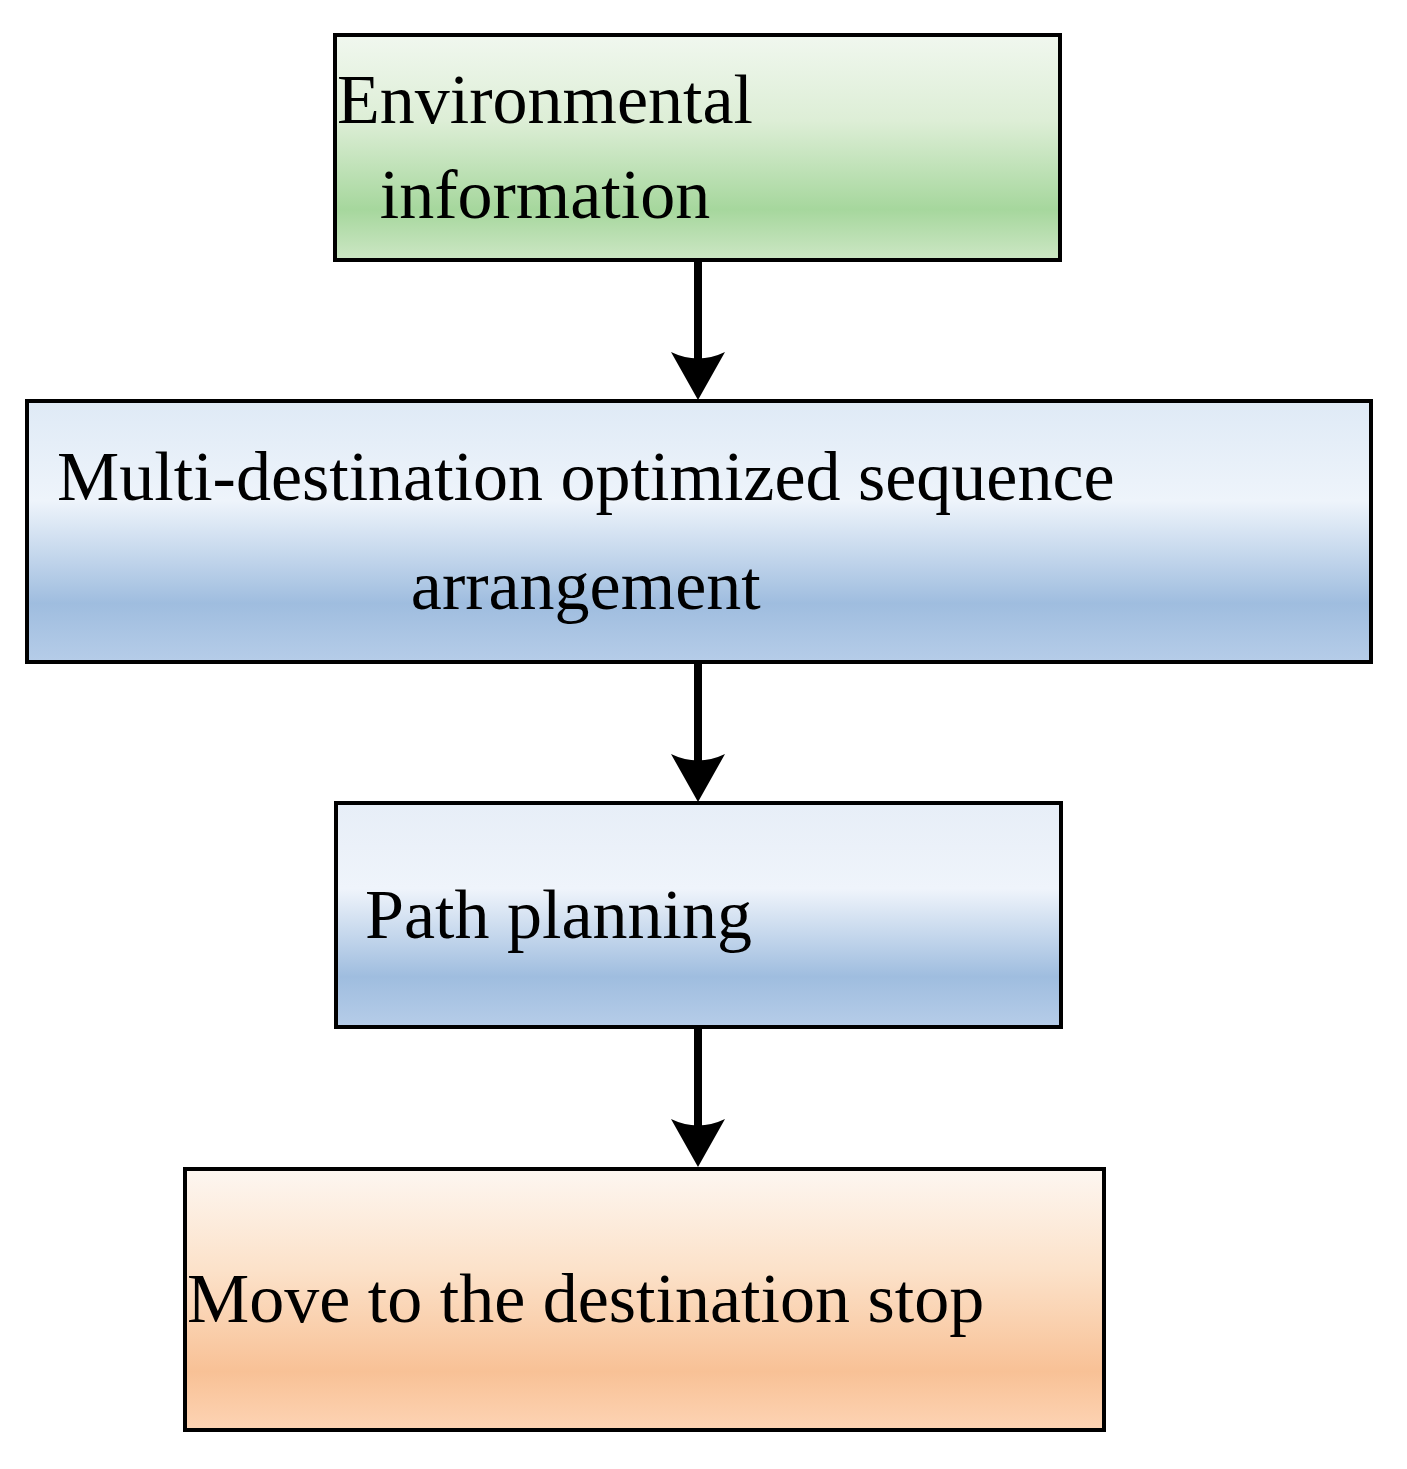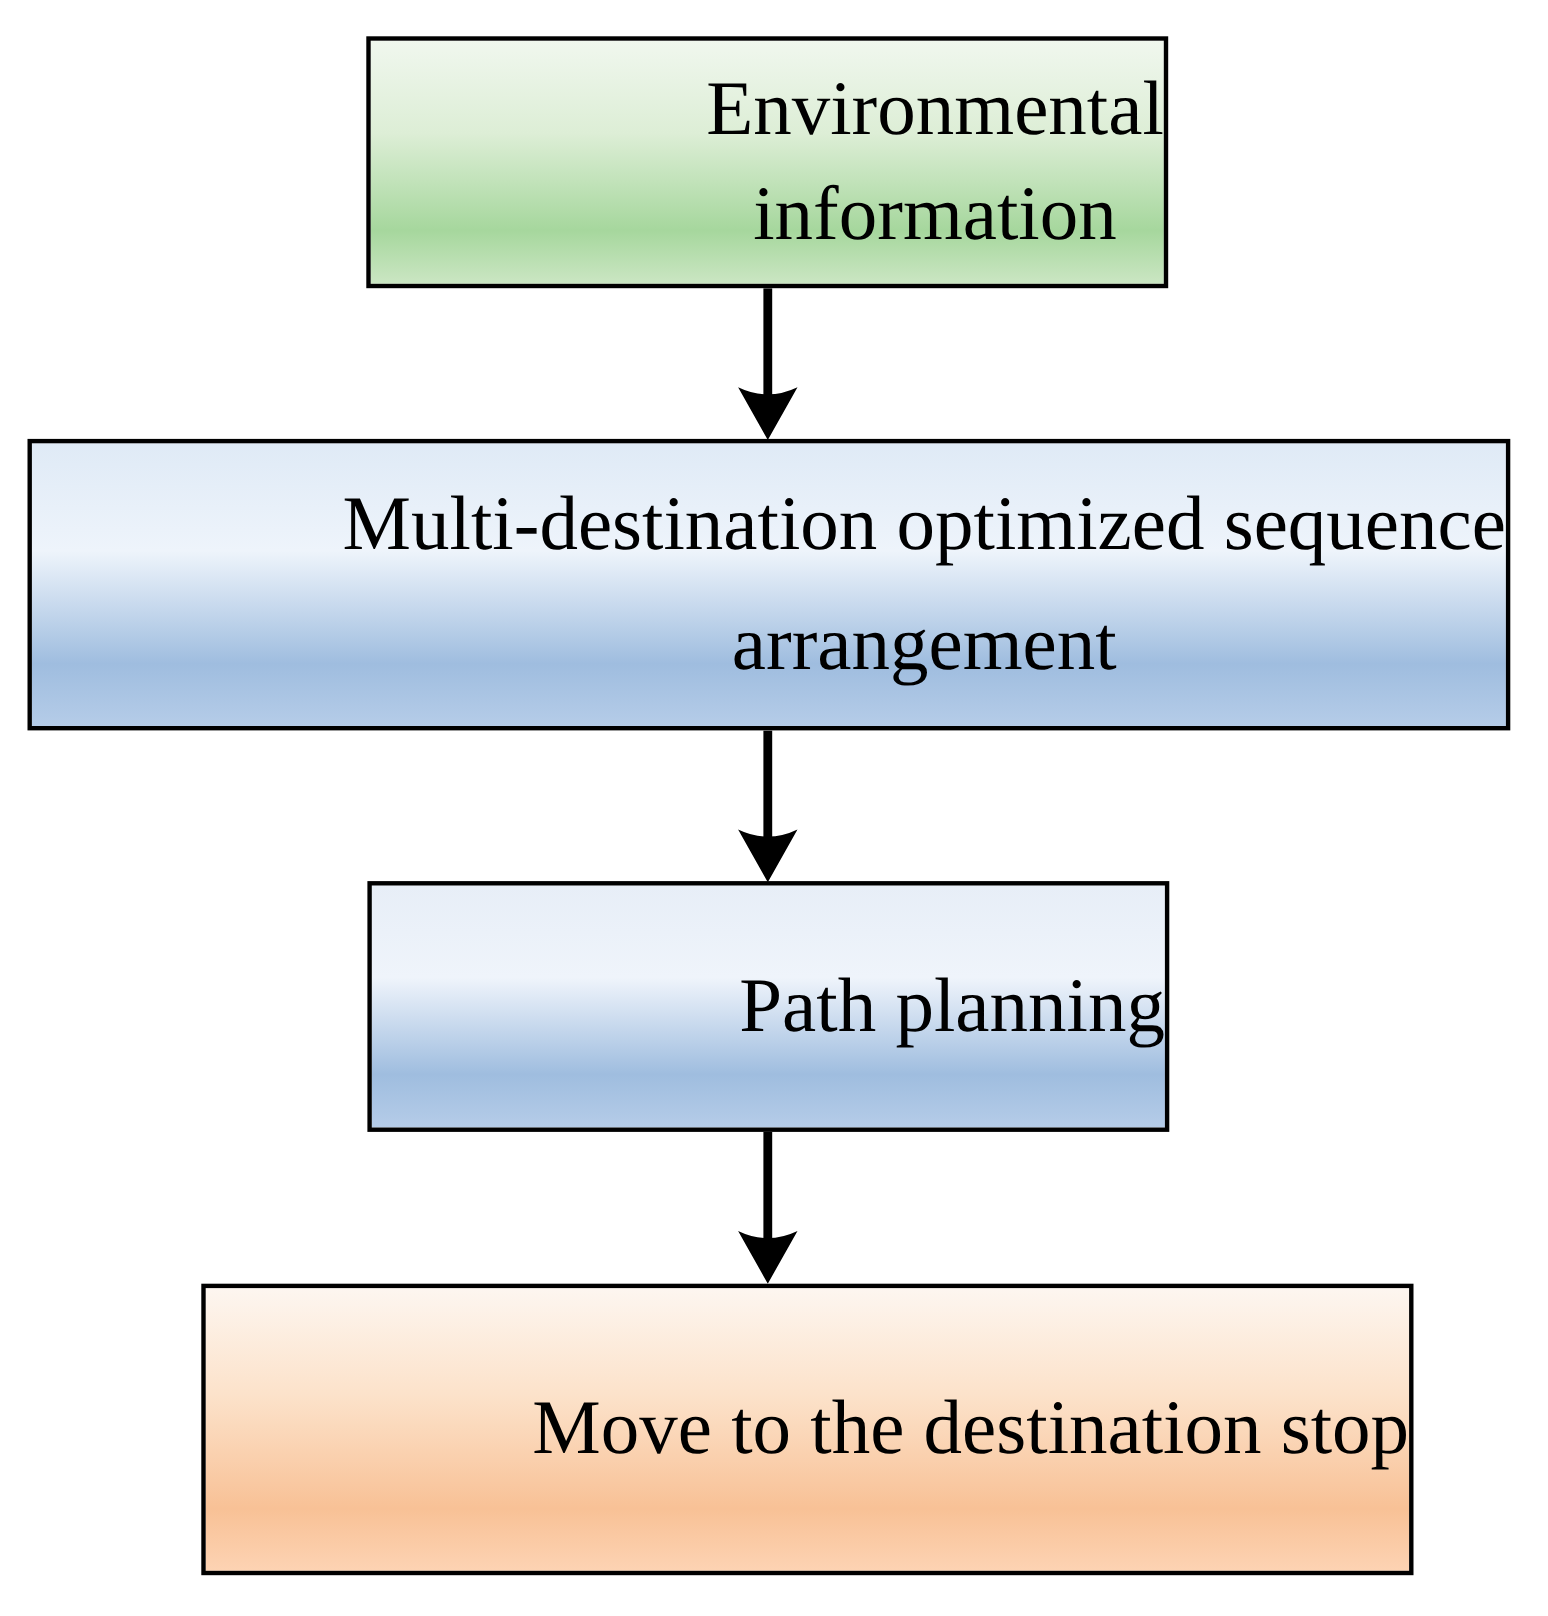--- a/index.html
+++ b/index.html
@@ -13,21 +13,21 @@
     height: 1469px;
     background: #ffffff;
     font-family: "Liberation Serif", "DejaVu Serif", serif;
   }
   .node {
     position: absolute;
     box-sizing: border-box;
     border: 4px solid #000000;
     display: flex;
     align-items: center;
-    justify-content: flex-end;
+    justify-content: flex-start;
     text-align: center;
     color: #000000;
     font-size: 70px;
     line-height: 1.35;
     white-space: pre-line;
   }
   .node-environmental {
     left: 333px; top: 33px;
     width: 729px; height: 229px;
   }
@@ -35,21 +35,21 @@
     left: 25px; top: 399px;
     width: 1348px; height: 265px;
     line-height: 1.55;
   }
   .node-path {
     left: 334px; top: 801px;
     width: 729px; height: 228px; padding-left: 27px;
   }
   .node-move {
     left: 183px; top: 1167px;
-    width: 1102px; height: 265px;
+    width: 923px; height: 265px;
   }
   .arrow {
     position: absolute;
     width: 56px;
     height: 138px;
     left: 670px;
   }
   .arrow-1 { top: 262px; }
   .arrow-2 { top: 664px; }
   .arrow-3 { top: 1029px; }
@@ -65,21 +65,21 @@
 information</span>
   </div>
 
   <div class="arrow arrow-1">
     <svg viewBox="0 0 56 138" xmlns="http://www.w3.org/2000/svg">
       <rect x="24" y="0" width="8" height="98" fill="#000000"></rect>
       <path d="M1,90 Q28,103 55,90 L28,138 Z" fill="#000000"></path>
     </svg>
   </div>
 
-  <div class="node node-sequence" style="background: linear-gradient(rgb(223, 234, 246) 0%, rgb(238, 244, 251) 38%, rgb(159, 189, 223) 78%, rgb(181, 204, 232) 100%); border-color: rgb(0, 0, 0); color: rgb(0, 0, 0);">
+  <div class="node node-sequence" style="background: linear-gradient(rgb(223, 234, 246) 0%, rgb(238, 244, 251) 38%, rgb(159, 189, 223) 78%, rgb(181, 204, 232) 100%); border-color: rgb(0, 0, 0); color: rgb(0, 0, 0); padding-left: 28px;">
     <span>Multi-destination optimized sequence
 arrangement</span>
   </div>
 
   <div class="arrow arrow-2">
     <svg viewBox="0 0 56 138" xmlns="http://www.w3.org/2000/svg">
       <rect x="24" y="0" width="8" height="98" fill="#000000"></rect>
       <path d="M1,90 Q28,103 55,90 L28,138 Z" fill="#000000"></path>
     </svg>
   </div>

